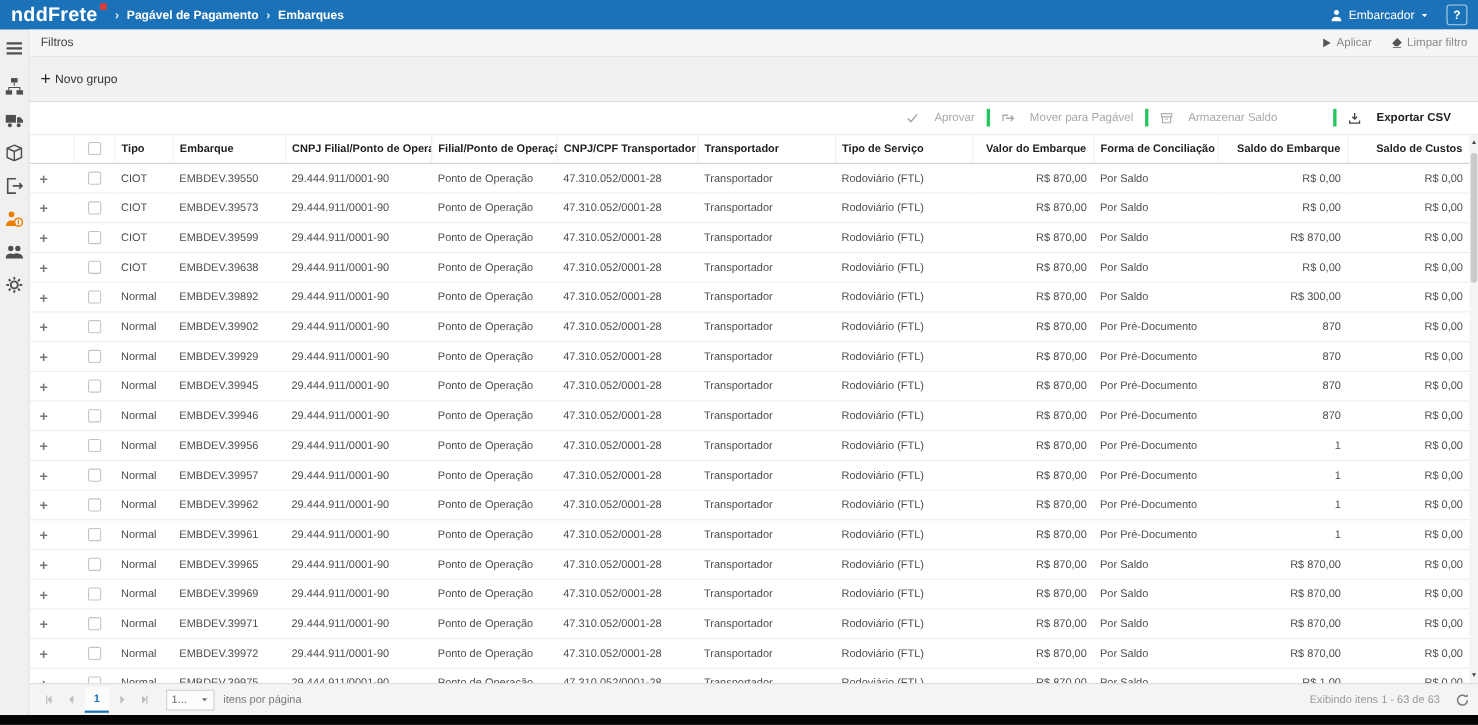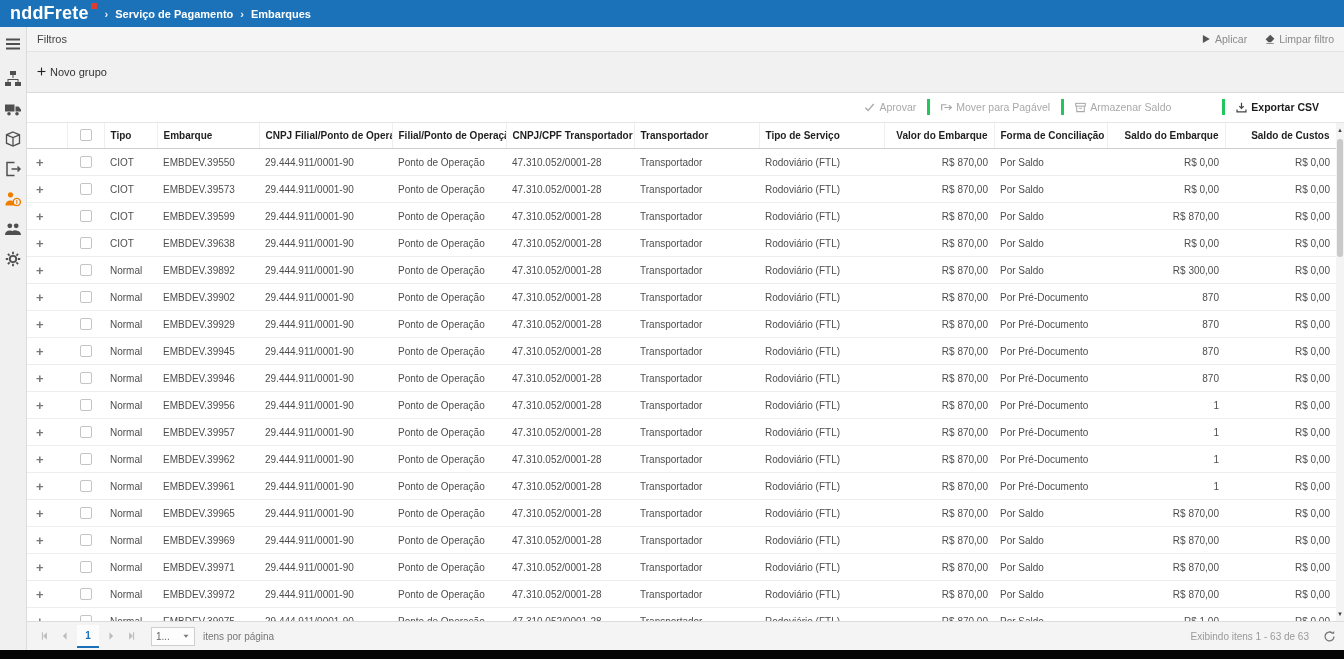--- a/index.html
+++ b/index.html
@@ -38,21 +38,21 @@
   .flink { display:flex; align-items:center; gap:4px; color:#8a8a8a; font-size:10.5px; cursor:pointer; }
   .flink svg { width:10px; height:10px; color:#555; }
 
   .filters-panel { height:41px; background:#f1f1f1; border-bottom:1px solid #dadada; display:flex; align-items:center;
     padding:0 10px; }
   .new-group { display:flex; align-items:center; gap:4px; font-size:11px; color:#333; cursor:pointer; background:none; border:none; }
   .new-group svg { width:9px; height:9px; color:#222; }
 
   
   .grid-toolbar { height:29px; background:#fff; display:flex; align-items:center; justify-content:flex-end; padding-right:14px; }
-  .tool { display:flex; align-items:center; gap:4px; font-size:10.5px; padding:0 11px; height:16px; cursor:pointer; }
+  .tool { display:flex; align-items:center; gap:14px; font-size:10.5px; padding:0 11px; height:16px; cursor:pointer; }
   .tool + .tool { border-left:3px solid #22c55e;justify-content:flex-end; }
   .tool.disabled { color:#a9a9a9; }
   .tool.disabled svg { color:#a9a9a9; }
   .tool.primary { color:#1d1d1d; font-weight:bold;margin-left:40px; }
   .tool svg { width:11px; height:11px; color:#444; }
 
   
   .table-wrap { position:relative; height:503px; overflow:hidden; border-top:1px solid #e6e6e6; }
   table { width:calc(100% - 8px); border-collapse:collapse; table-layout:fixed; }
   thead th { height:26px; background:#fff; border-bottom:1px solid #cfcfcf; border-right:1px solid #efefef;
@@ -89,24 +89,39 @@
 </head>
 <body>
 
 <header class="topbar">
   <div class="logo">
     <span>nddFrete</span>
     <span class="logo-sq"></span>
   </div>
   <nav class="crumbs">
     <span class="crumb-sep">›</span>
-    <span class="crumb">Serviço de Pagamento</span>
+    <span class="crumb">Pagável de Pagamento</span>
     <span class="crumb-sep">›</span>
     <span class="crumb">Embarques</span>
   </nav>
+  <div class="topbar-right">
+    <div class="user-chip">
+      <svg viewBox="0 0 16 16" width="12" height="12" fill="currentColor">
+        <circle cx="8" cy="4.6" r="3"></circle>
+          <path d="M2 15c0-3.6 2.6-5.4 6-5.4s6 1.8 6 5.4z"></path>
+      </svg>
+      <span>Embarcador</span>
+      <svg viewBox="0 0 16 16" width="8" height="8" fill="currentColor">
+        <path d="M3 5.5l5 6 5-6z"></path>
+      </svg>
+    </div>
+    <div class="help-btn">
+      <span>?</span>
+    </div>
+  </div>
 </header>
 
 <div class="body">
 
   <nav class="sidebar">
     <span class="side-icon menu">
       <svg viewBox="0 0 16 16" fill="none" stroke="currentColor" stroke-width="2">
           <path d="M1 3.5h14M1 8h14M1 12.5h14"></path>
         </svg>
     </span>

